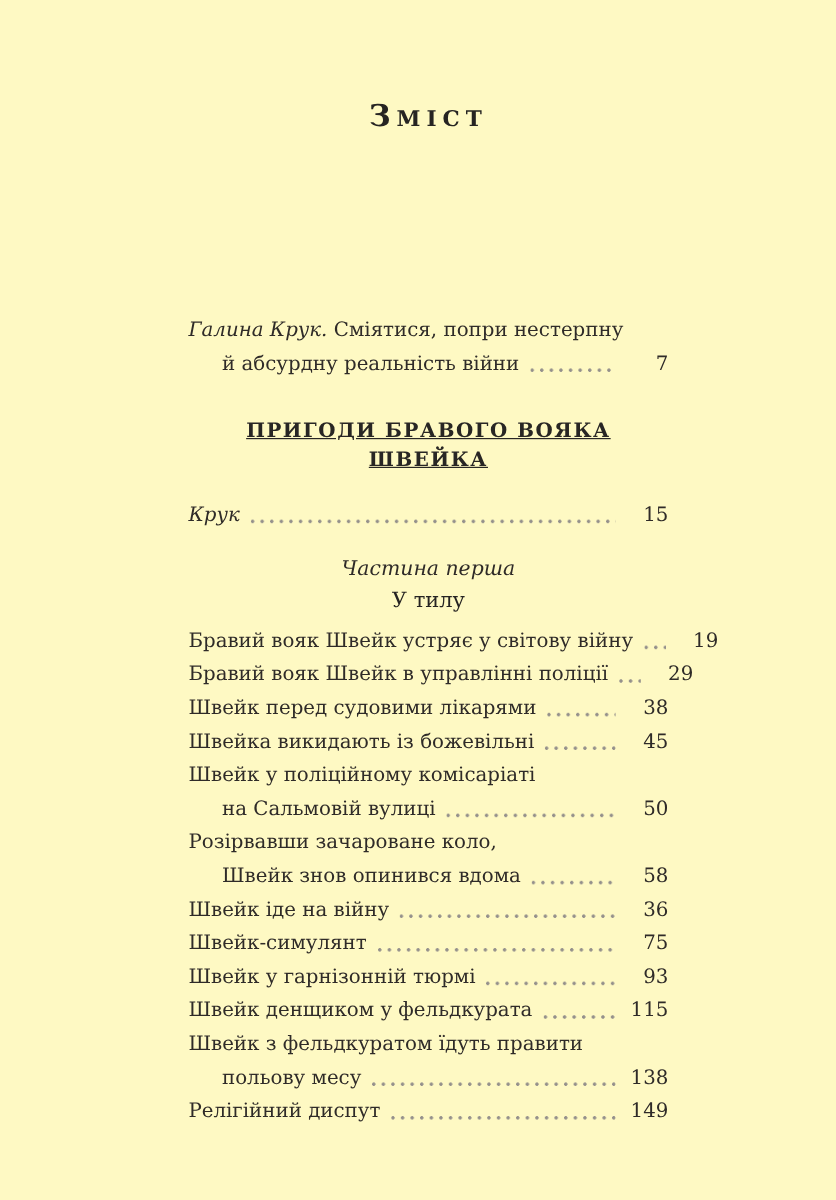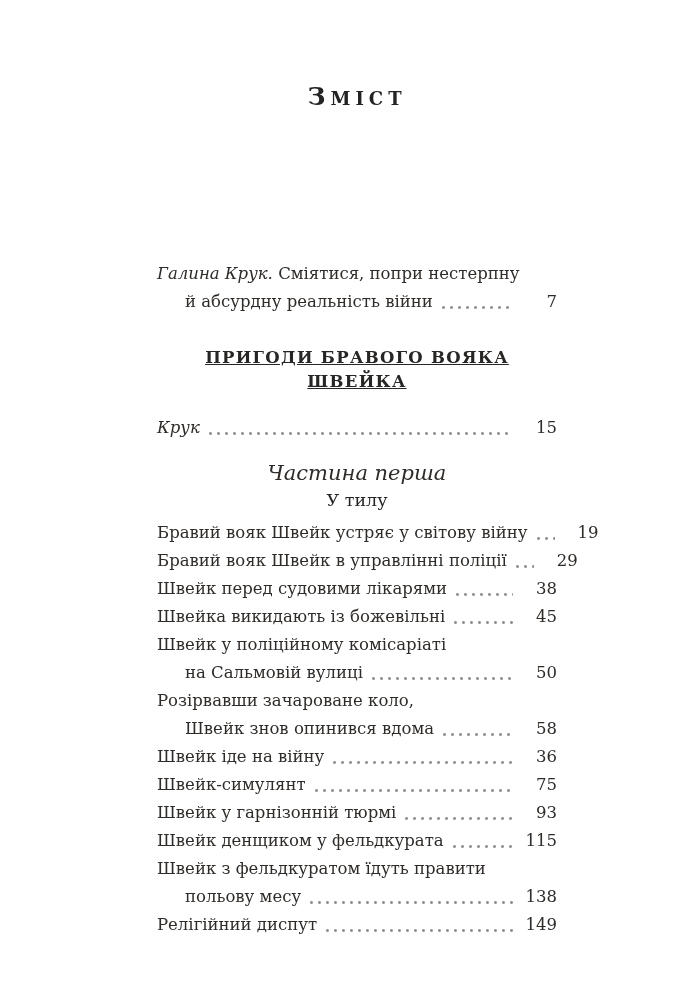--- a/index.html
+++ b/index.html
@@ -5,21 +5,21 @@
   html, body {
     margin: 0;
     padding: 0;
     background: #e9e9e9;
   }
   .page {
     position: relative;
     width: 697px;
     height: 1000px;
     margin: 0 auto;
-    background: #ffffff;
+    background: #fef9c3;
     color: #2f2b28;
     font-family: "DejaVu Serif", "Liberation Serif", serif;
     font-size: 16.5px;
     overflow: hidden;
     box-sizing: border-box;
     padding: 84px 140px 0 157px;
   }
   
   .page-title {
     text-align: center;
@@ -49,21 +49,21 @@
   .vstup {
     margin-top: 20px;
   }
   .part {
     margin-top: 18px;
     text-align: center;
   }
   .part-kicker {
     font-style: italic;
     line-height: 27px;
-    font-size: 21px;
+    font-size: 17px;
   }
   .part-title {
     font-weight: normal;
     line-height: 27px;
     font-size: 17.5px;
     color: #262422;
   }
   .entries {
     margin-top: 5px;
   }

